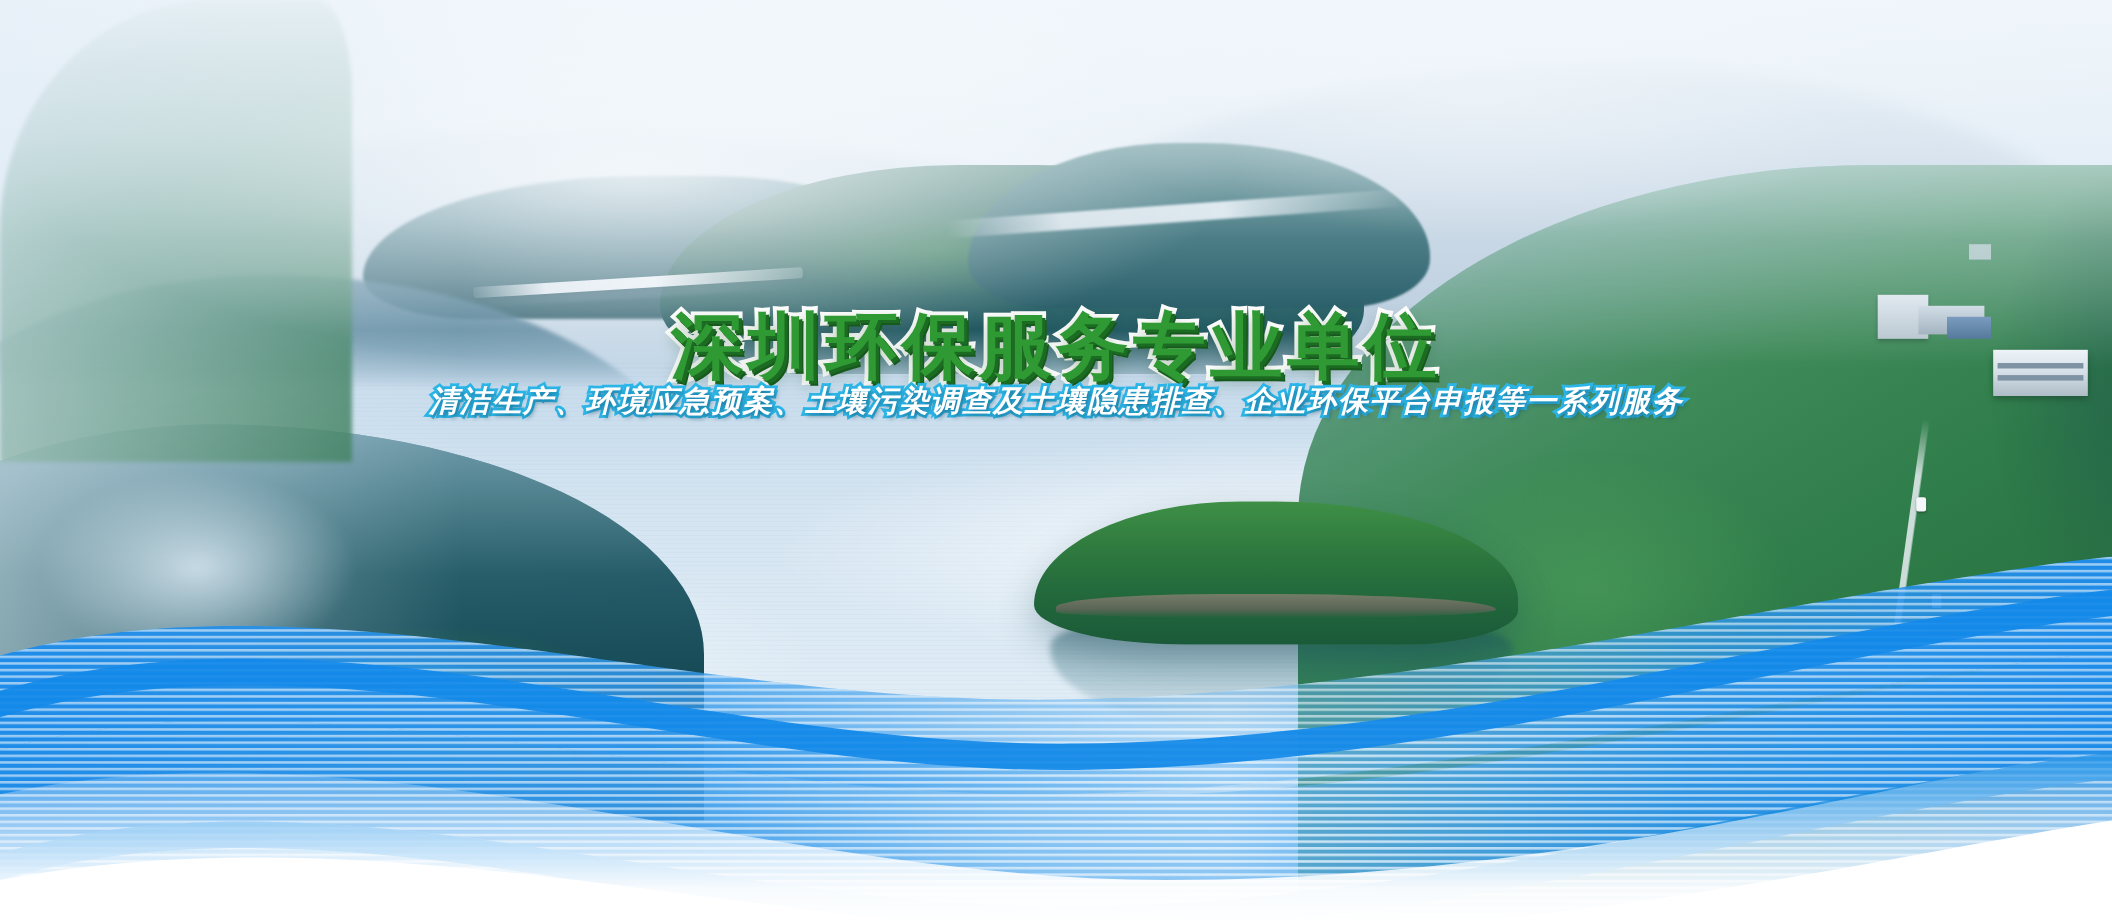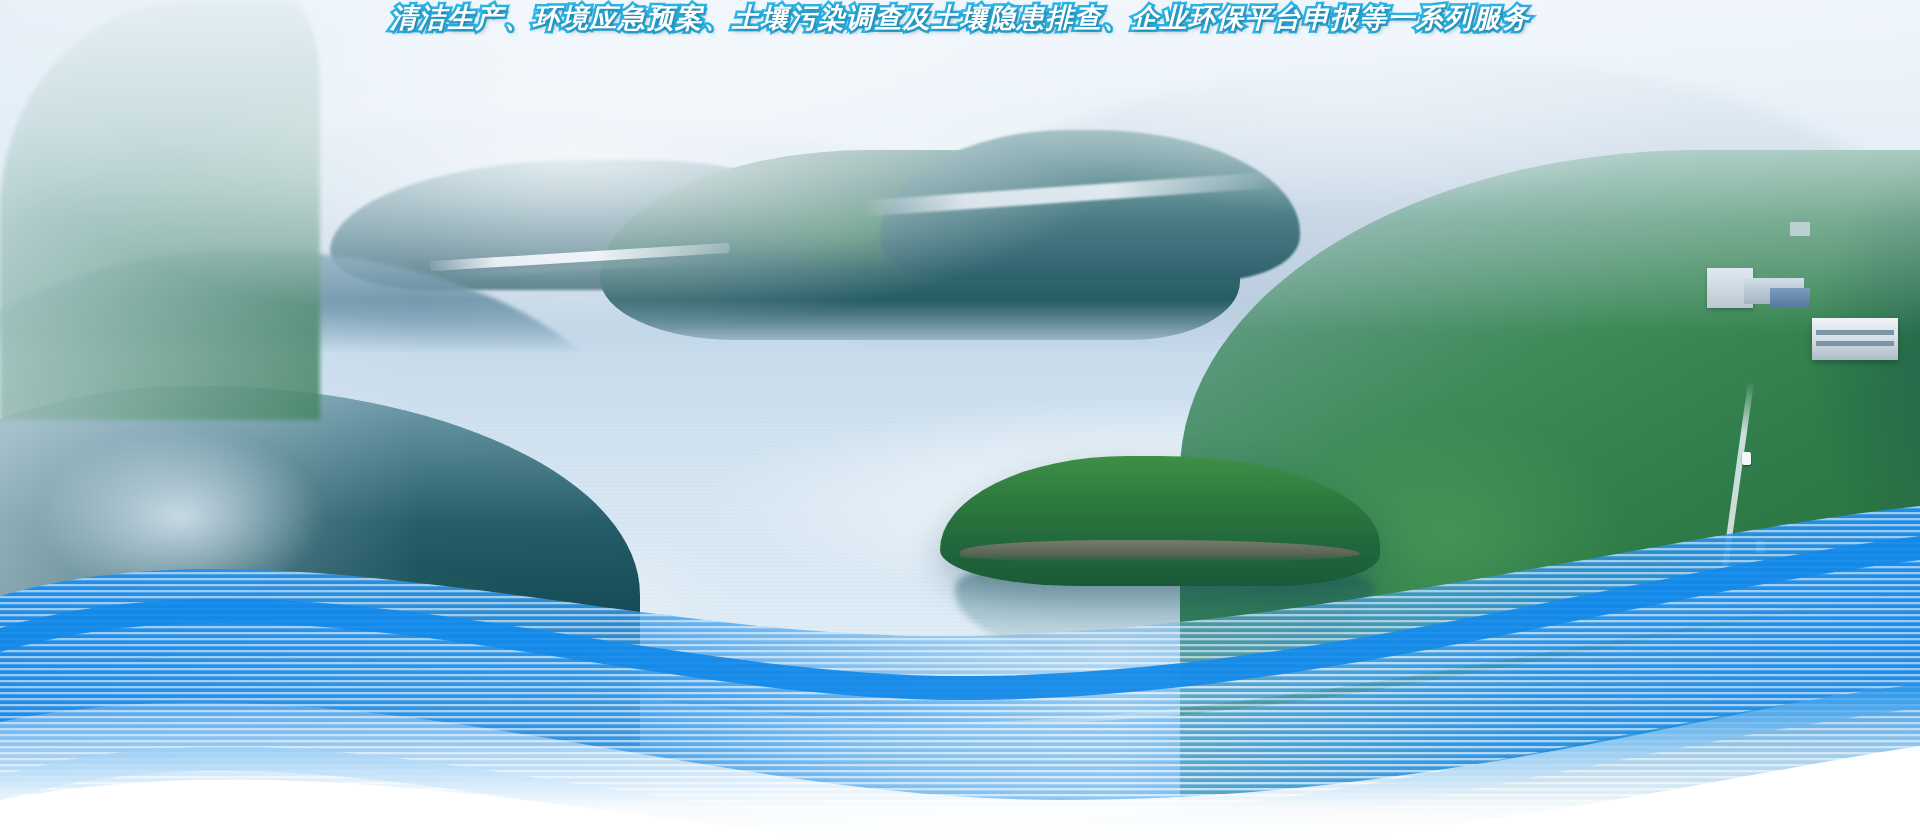--- a/index.html
+++ b/index.html
@@ -365,16 +365,17 @@
 
       <path d="M0,128 C 300,40 640,180 980,176 C 1320,172 1640,70 1920,36 L1920,60 C 1640,94 1320,196 980,200 C 640,204 300,64 0,152 Z" fill="#1289e8" opacity=".92"></path>
       <path d="M0,276 C 300,188 640,328 980,324 C 1320,320 1640,218 1920,184 L1920,208 C 1640,242 1320,344 980,348 C 640,352 300,212 0,300 Z" fill="#1a8fe8" opacity=".75"></path>
 
       <path d="M0,222 C 340,150 700,300 1060,300 C 1420,300 1700,214 1920,180 L1920,340 L0,340 Z" fill="url(#whiteFade)"></path>
       <path d="M0,300 C 360,232 720,356 1080,352 C 1440,348 1720,276 1920,246 L1920,340 L0,340 Z" fill="#ffffff"></path>
     </svg>
   </div>
 
   <div class="copy">
+    <div class="title">深圳环保服务专业单位</div>
     <div class="sub sub-2">清洁生产、环境应急预案、土壤污染调查及土壤隐患排查、企业环保平台申报等一系列服务</div>
   </div>
 
 </div>
 
 </body></html>

